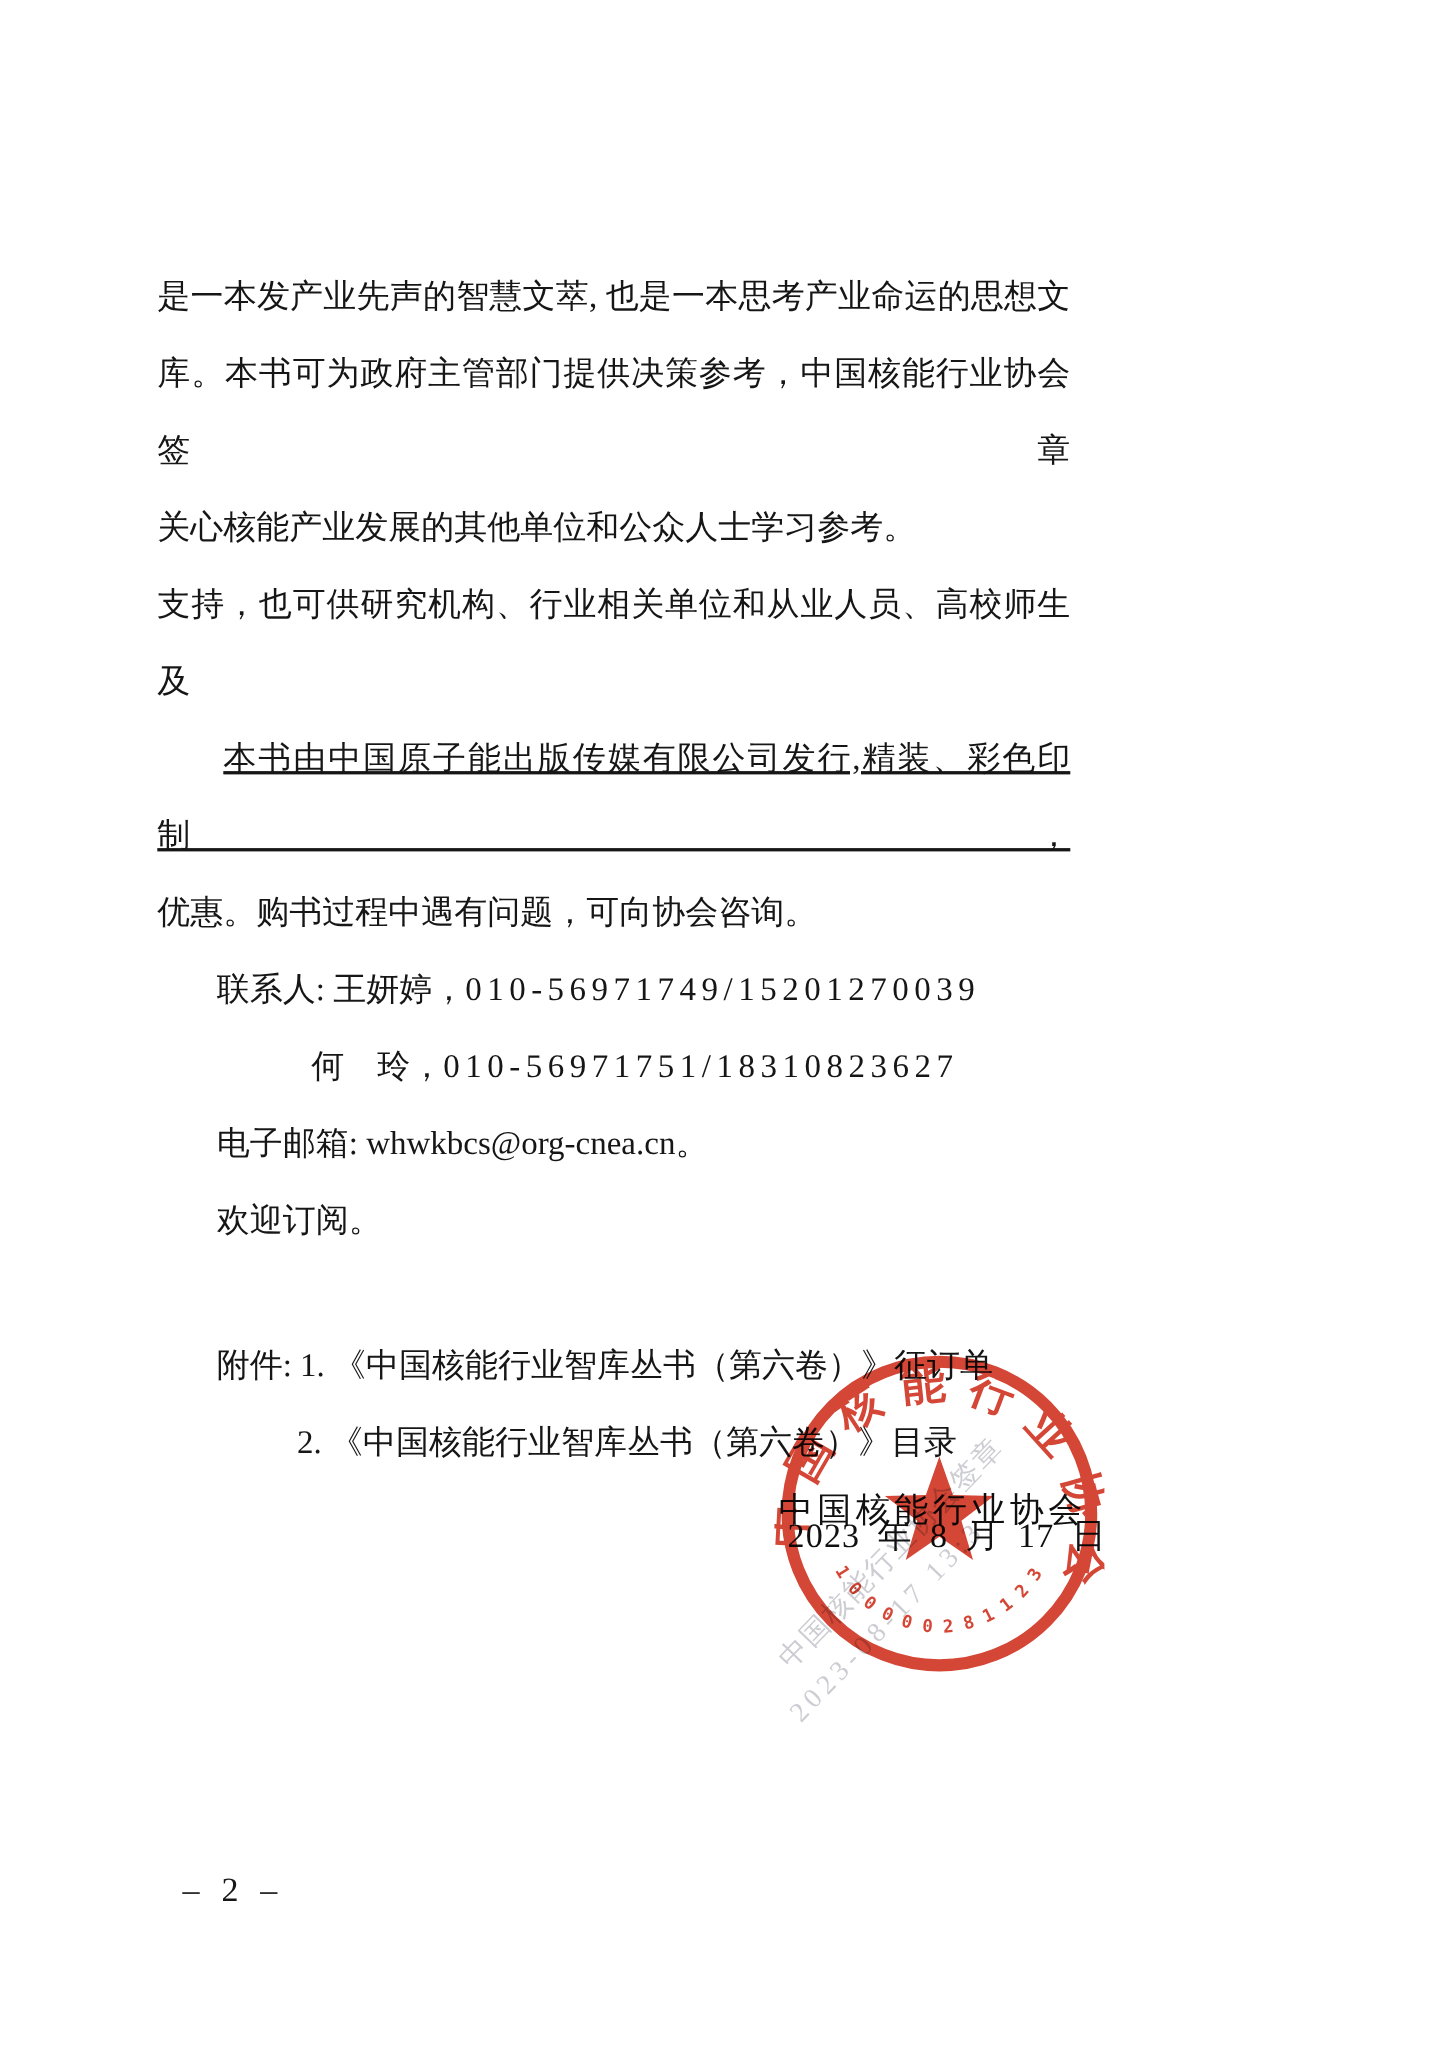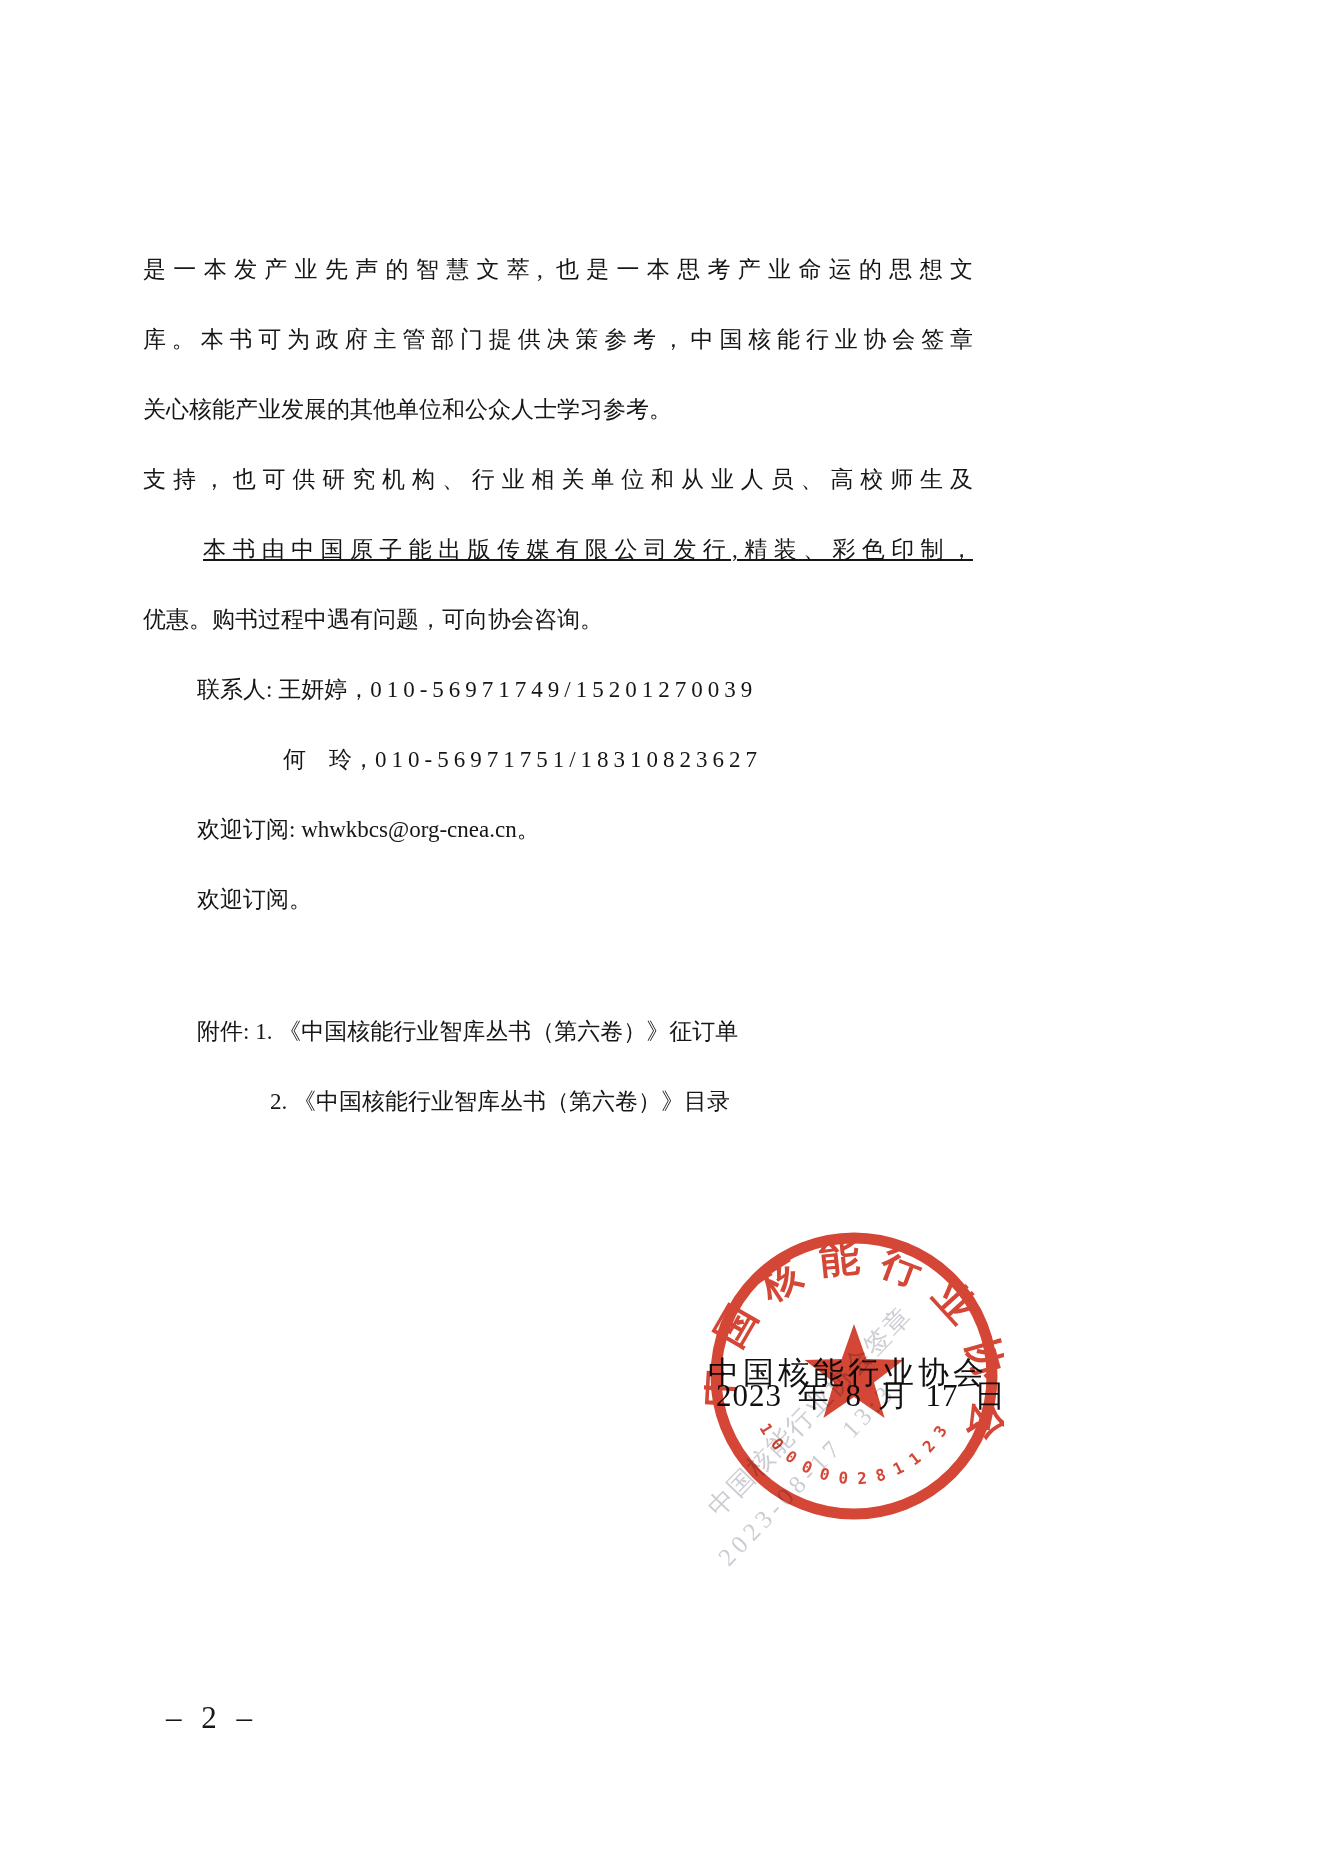--- a/index.html
+++ b/index.html
@@ -13,21 +13,21 @@
     font-family:"Liberation Serif","DejaVu Serif",serif;
     color:#161616;
   }
   .content {
     position:absolute;
     left:143px; top:235px;
     width:830px;
     z-index:2;
   }
   .line {
-    font-size:23px;
+    font-size:30px;
     line-height:70px;
     min-height:70px;
     white-space:normal;
   }
   .jf { text-align:justify; text-align-last:justify; }
   .ind-p { text-indent:60px;text-decoration:underline; }
   .ind-1 { padding-left:54px; }
   .ind-he { padding-left:140px; }
   .attachments { margin-top:62px; }
   .num { letter-spacing:5px; }
@@ -81,21 +81,21 @@
     <div class="line jf ind-p">本书由中国原子能出版传媒有限公司发行,精装、彩色印制，</div>
     <div class="line">优惠。购书过程中遇有问题，可向协会咨询。</div>
 
     <div class="line ind-1">
       <span>联系人: </span><span>王妍婷，</span><span class="num">010-56971749/15201270039</span>
     </div>
     <div class="line ind-he">
       <span>何　玲，</span><span class="num">010-56971751/18310823627</span>
     </div>
     <div class="line ind-1">
-      <span>欢迎订阅: </span><span>whwkbcs@org-cnea.cn。</span>
+      <span>电子邮箱: </span><span>whwkbcs@org-cnea.cn。</span>
     </div>
     <div class="line ind-1">欢迎订阅。</div>
 
     <div class="attachments">
       <div class="line ind-1">附件: 1. 《中国核能行业智库丛书（第六卷）》征订单</div>
       <div class="line" style="padding-left:127px;">2. 《中国核能行业智库丛书（第六卷）》目录</div>
     </div>
   </div>
 
   <div class="sig-org">中国核能行业协会</div>

